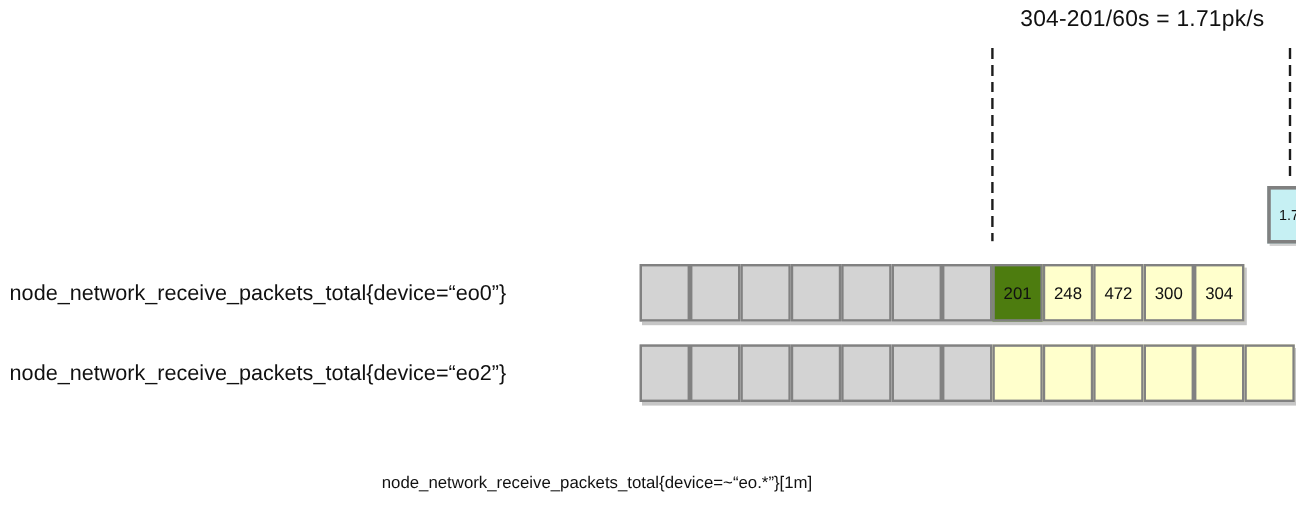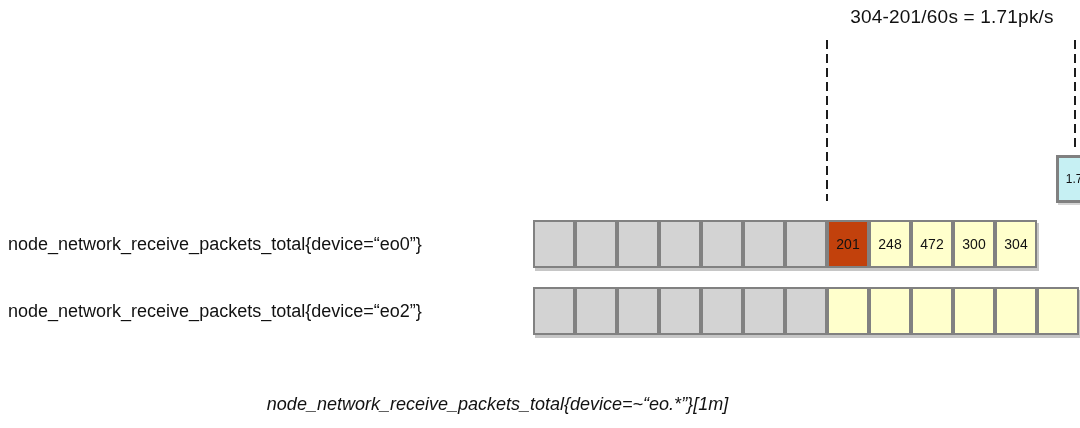--- a/index.html
+++ b/index.html
@@ -66,23 +66,22 @@
     font-size: 18px;
     line-height: 22px;
     white-space: nowrap;
   }
   .query {
     position: absolute;
     left: 0;
     top: 394px;
     width: 995px;
     text-align: center;
-    font-size: 18px;
+    font-size: 14px;
     white-space: nowrap;
-    font-style: italic;
   }
 </style>
 </head>
 <body>
 
 <div class="canvas">
   <div class="annotation">304-201/60s = 1.71pk/s</div>
 
   <div class="dash dash-left" style="background: repeating-linear-gradient(rgb(28, 28, 28) 0px, rgb(28, 28, 28) 9px, transparent 9px, transparent 14px);"></div>
 
@@ -95,21 +94,21 @@
   <div id="series-container">
       <div class="series-label" style="top: 233px;">node_network_receive_packets_total{device=“eo0”}</div>
       <div class="series-row" style="top: 220px;">
         <div class="cell" style="background: rgb(211, 211, 211);"></div>
         <div class="cell" style="background: rgb(211, 211, 211);"></div>
         <div class="cell" style="background: rgb(211, 211, 211);"></div>
         <div class="cell" style="background: rgb(211, 211, 211);"></div>
         <div class="cell" style="background: rgb(211, 211, 211);"></div>
         <div class="cell" style="background: rgb(211, 211, 211);"></div>
         <div class="cell" style="background: rgb(211, 211, 211);"></div>
-        <div class="cell" style="background: #c2410c;">201</div>
+        <div class="cell" style="background: #4d7c0f;">201</div>
         <div class="cell" style="background: rgb(255, 255, 204);">248</div>
         <div class="cell" style="background: rgb(255, 255, 204);">472</div>
         <div class="cell" style="background: rgb(255, 255, 204);">300</div>
         <div class="cell" style="background: rgb(255, 255, 204);">304</div>
       </div>
       <div class="series-label" style="top: 300px;">node_network_receive_packets_total{device=“eo2”}</div>
       <div class="series-row" style="top: 287px;">
         <div class="cell" style="background: rgb(211, 211, 211);"></div>
         <div class="cell" style="background: rgb(211, 211, 211);"></div>
         <div class="cell" style="background: rgb(211, 211, 211);"></div>

